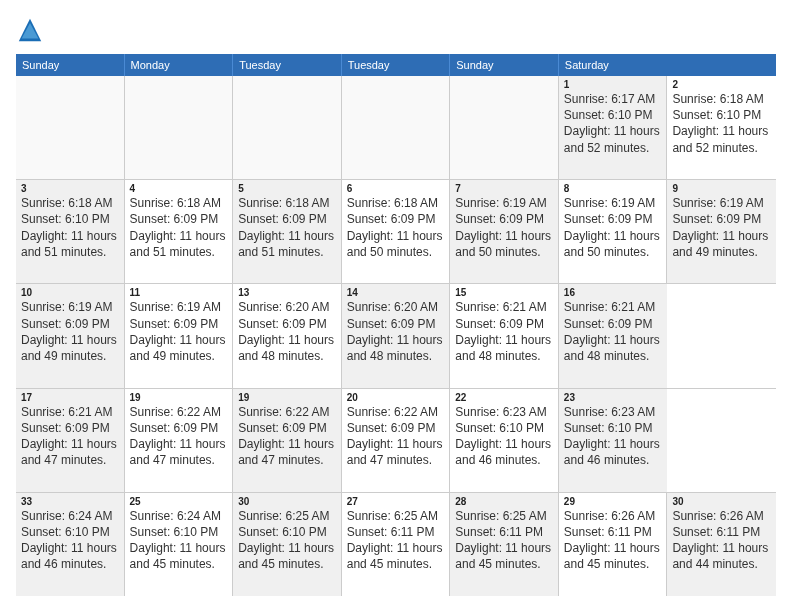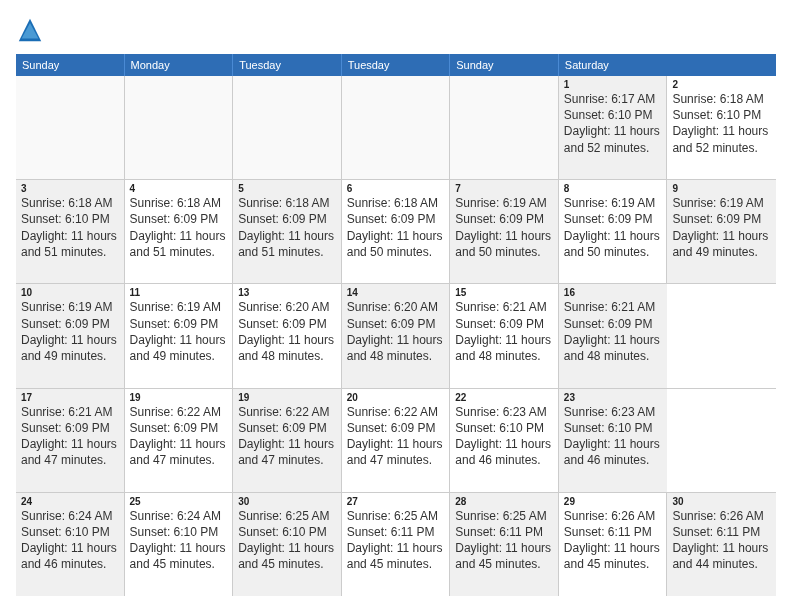--- a/index.html
+++ b/index.html
@@ -272,21 +272,21 @@
           </div>
           <div class="cal-cell shaded">
             <div class="day-num">23</div>
             <div class="day-info">Sunrise: 6:23 AM
 Sunset: 6:10 PM
 Daylight: 11 hours and 46 minutes.</div>
           </div>
         </div>
         <div class="cal-row">
           <div class="cal-cell shaded">
-            <div class="day-num">24</div>
+            <div class="day-num">33</div>
             <div class="day-info">Sunrise: 6:24 AM
 Sunset: 6:10 PM
 Daylight: 11 hours and 46 minutes.</div>
           </div>
           <div class="cal-cell">
             <div class="day-num">25</div>
             <div class="day-info">Sunrise: 6:24 AM
 Sunset: 6:10 PM
 Daylight: 11 hours and 45 minutes.</div>
           </div>

